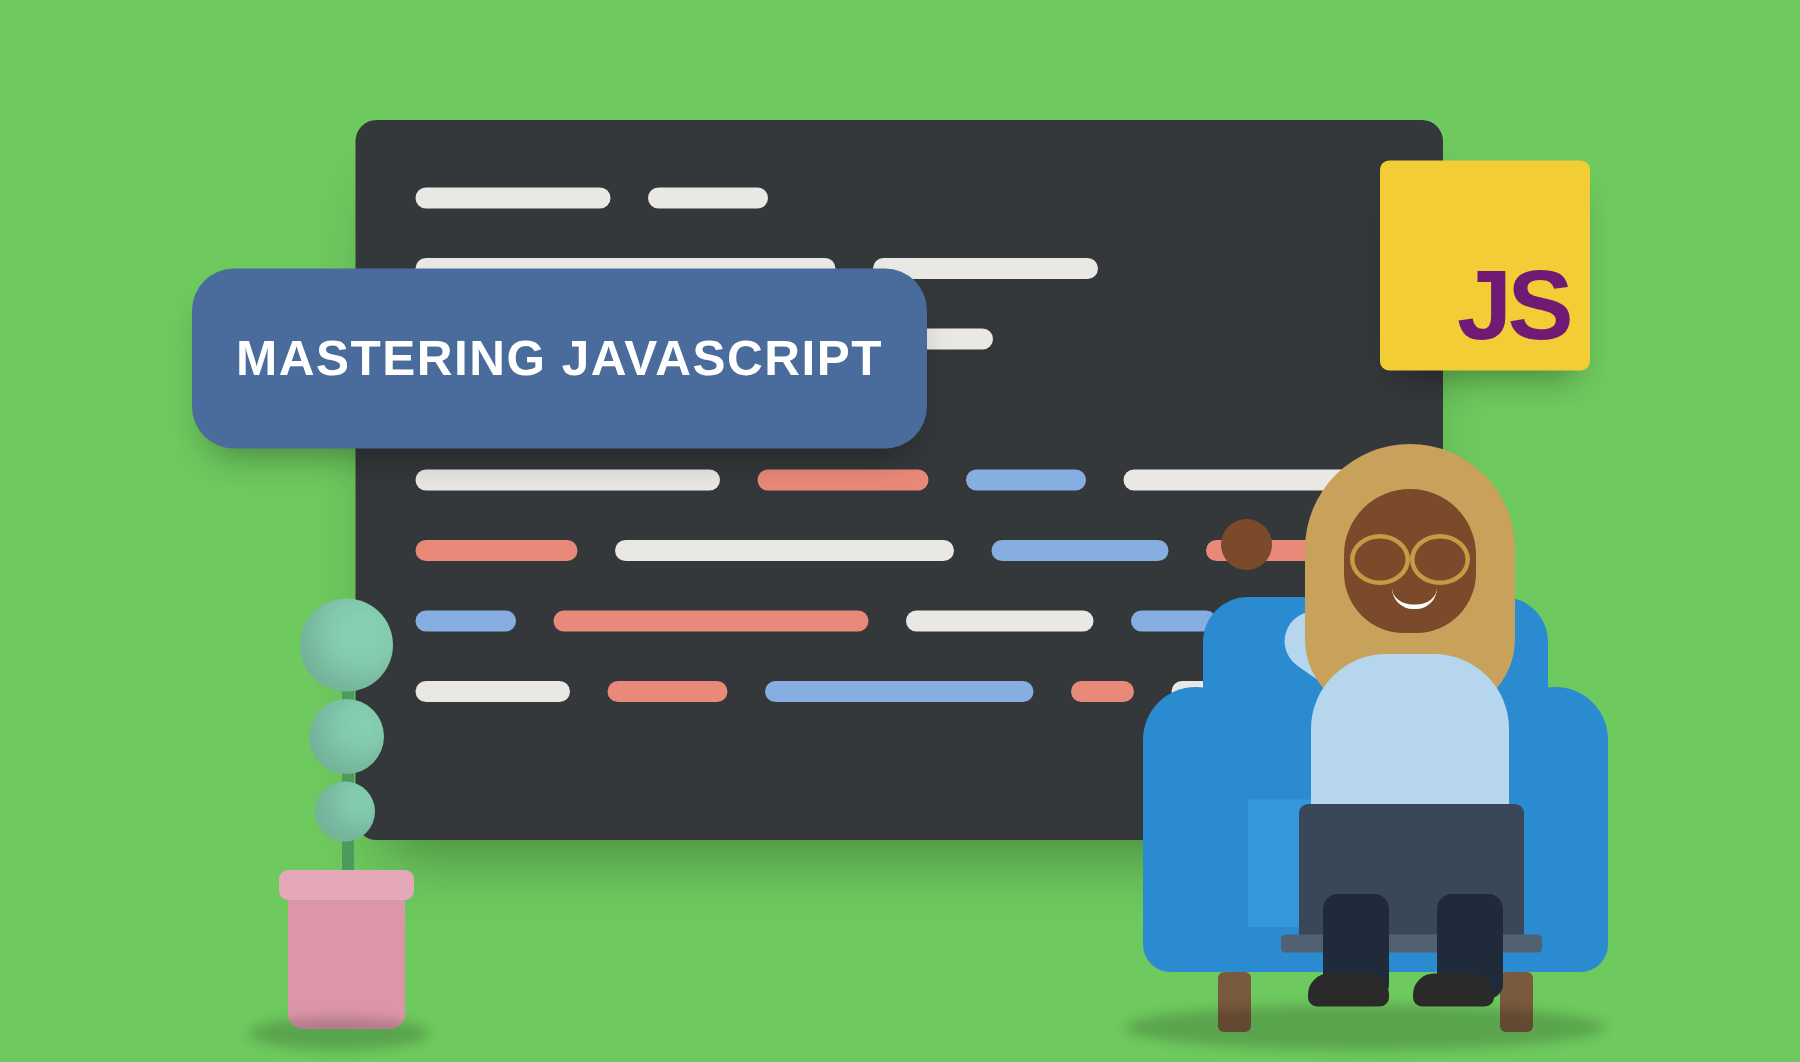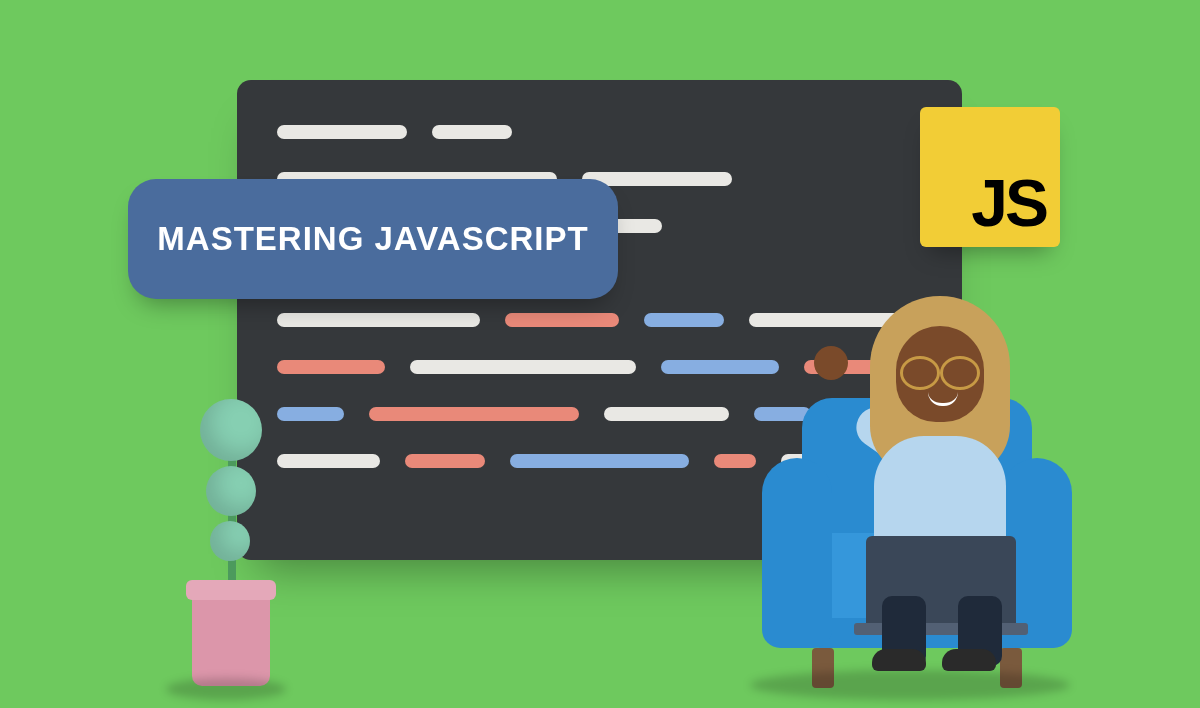--- a/index.html
+++ b/index.html
@@ -62,21 +62,21 @@
     height: 140px;
     background: #f2cd36;
     border-radius: 6px;
     box-shadow: 0 14px 22px -10px rgba(0,0,0,.35);
     display:flex;
     align-items:flex-end;
     justify-content:flex-end;
     padding: 10px 14px 6px 0;
   }
   .js-badge span {
-    color:#000000;
+    color:#701a75;
     font-weight: 900;
     font-size: 66px;
     font-family: "Arial Black", Arial, sans-serif;
     letter-spacing:-3px;
   }
 
   
   .plant { position:absolute; left:162px; bottom:22px; width:130px; height:290px; }
   .pot  { position:absolute; bottom:0; left:30px; width:78px; height:92px;
           background:#dc96aa; border-radius:6px 6px 10px 10px; }

